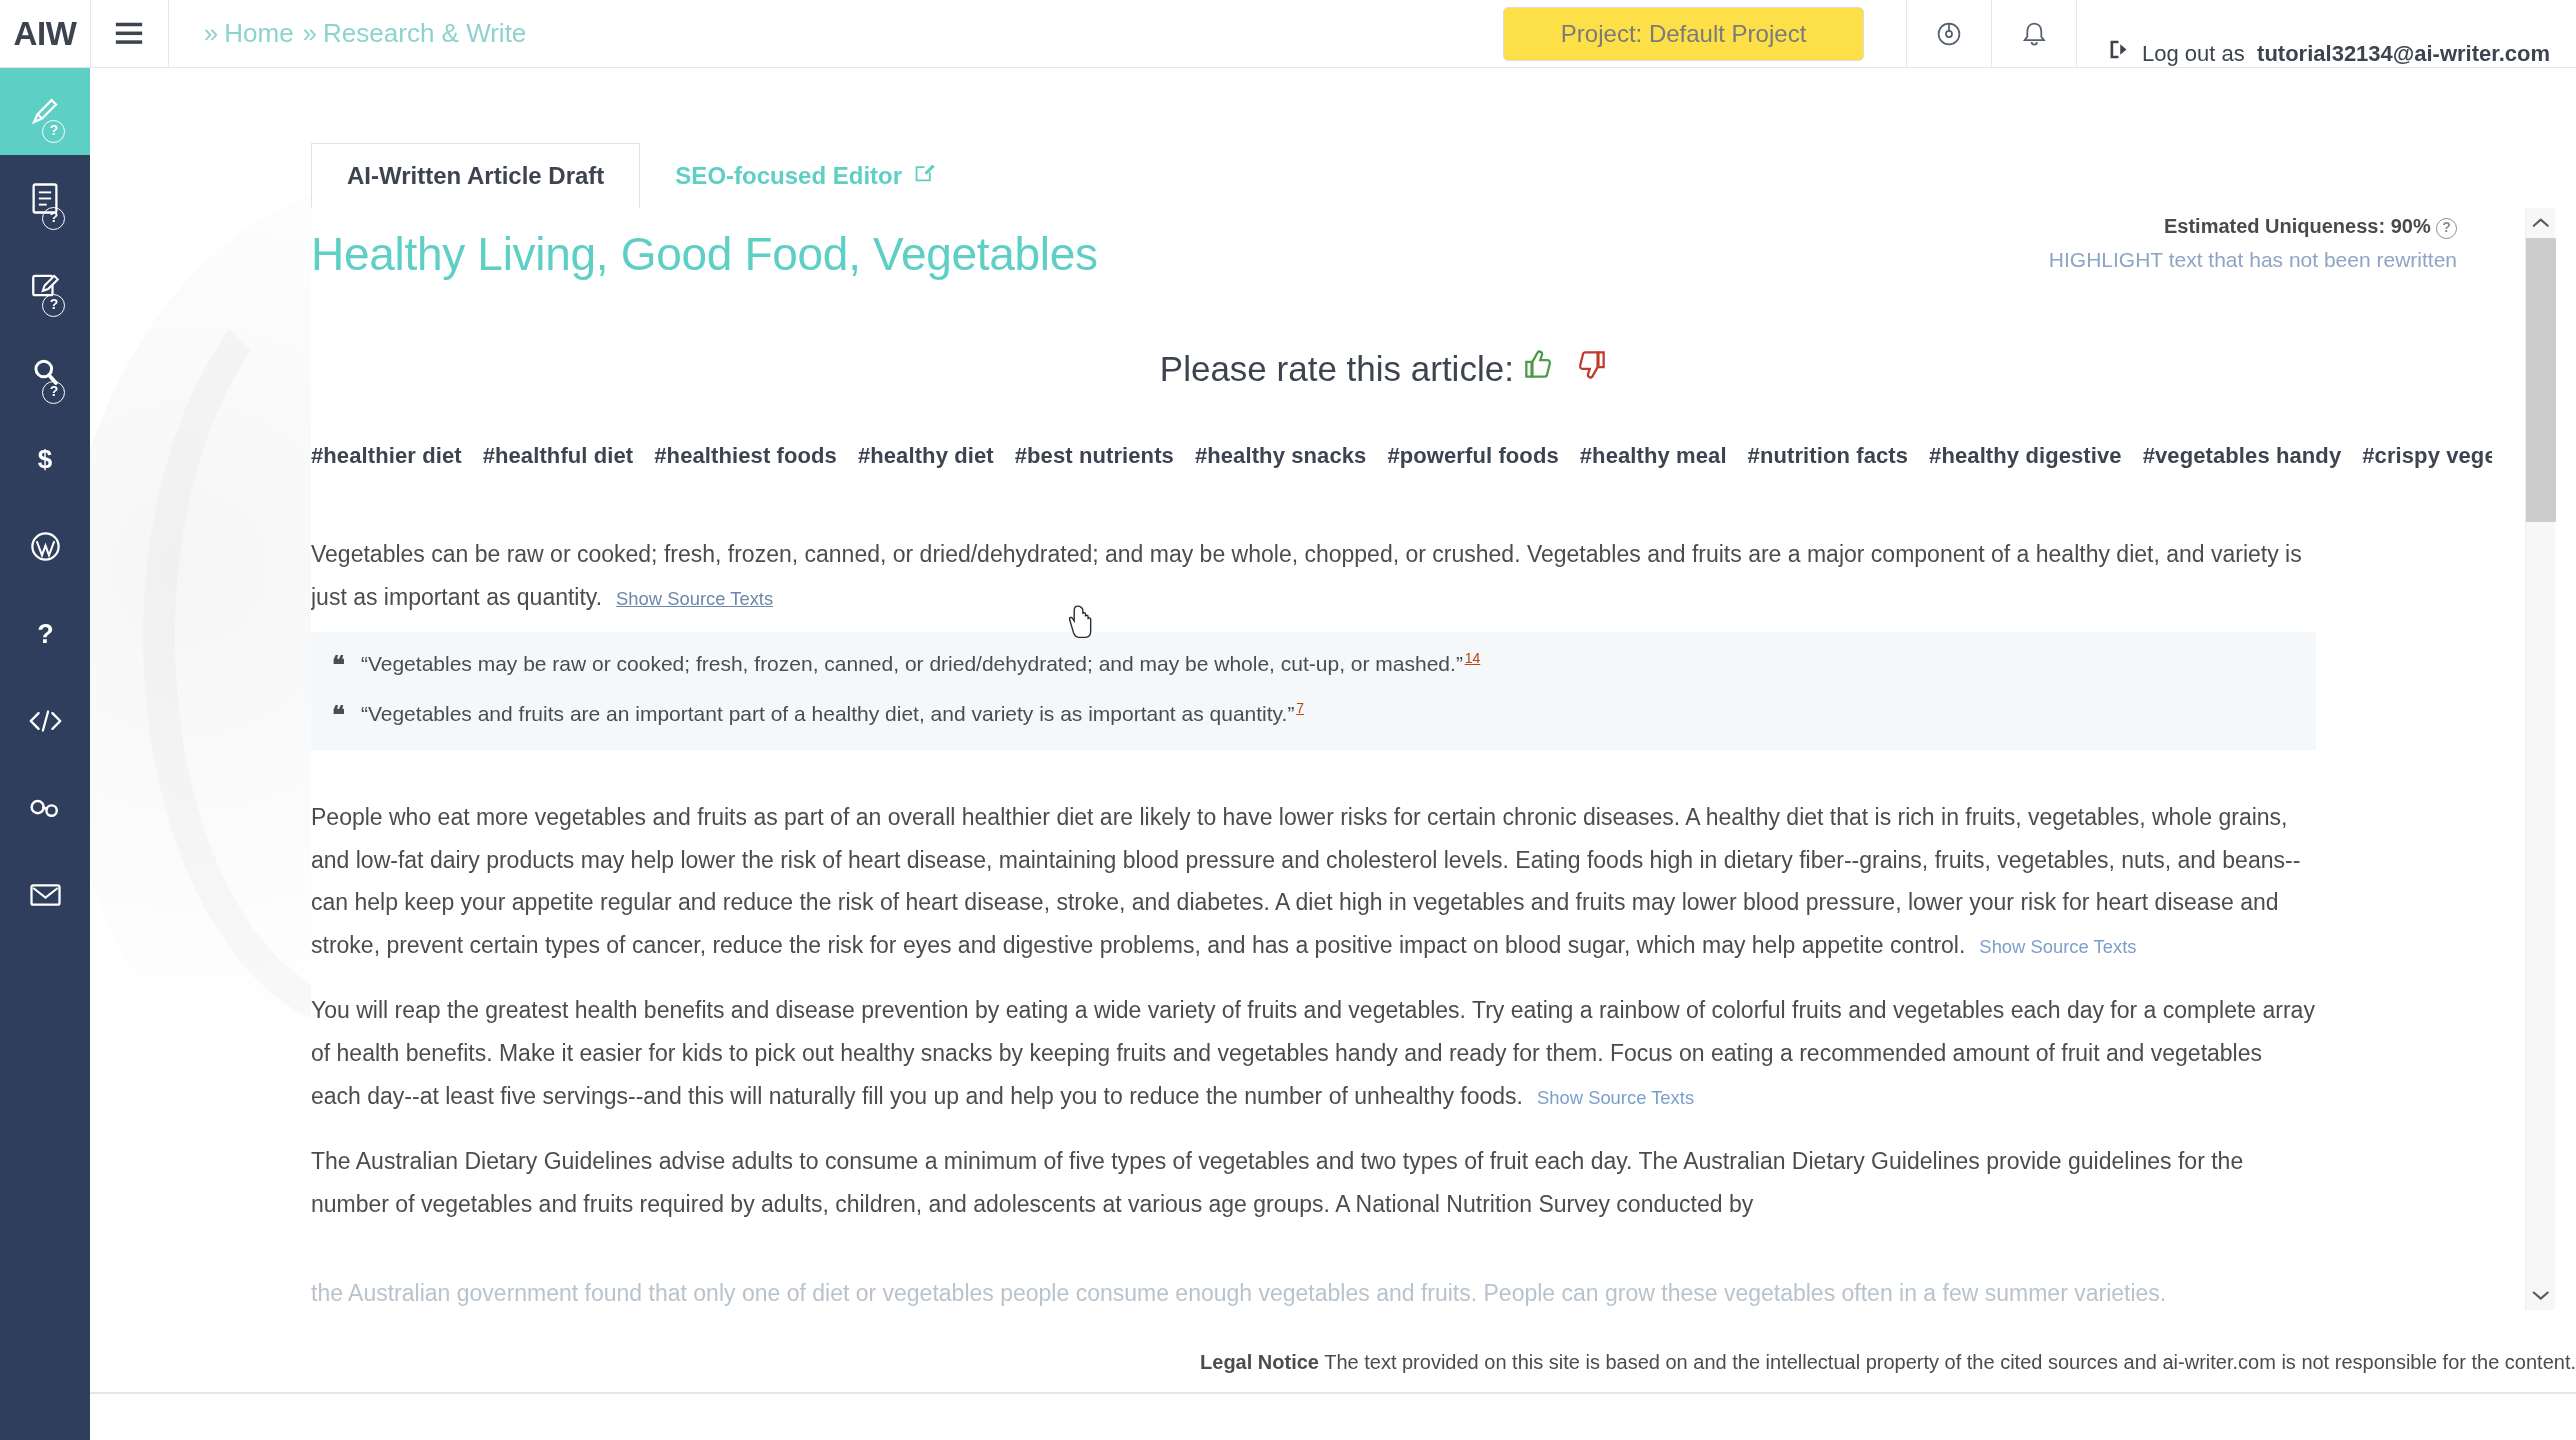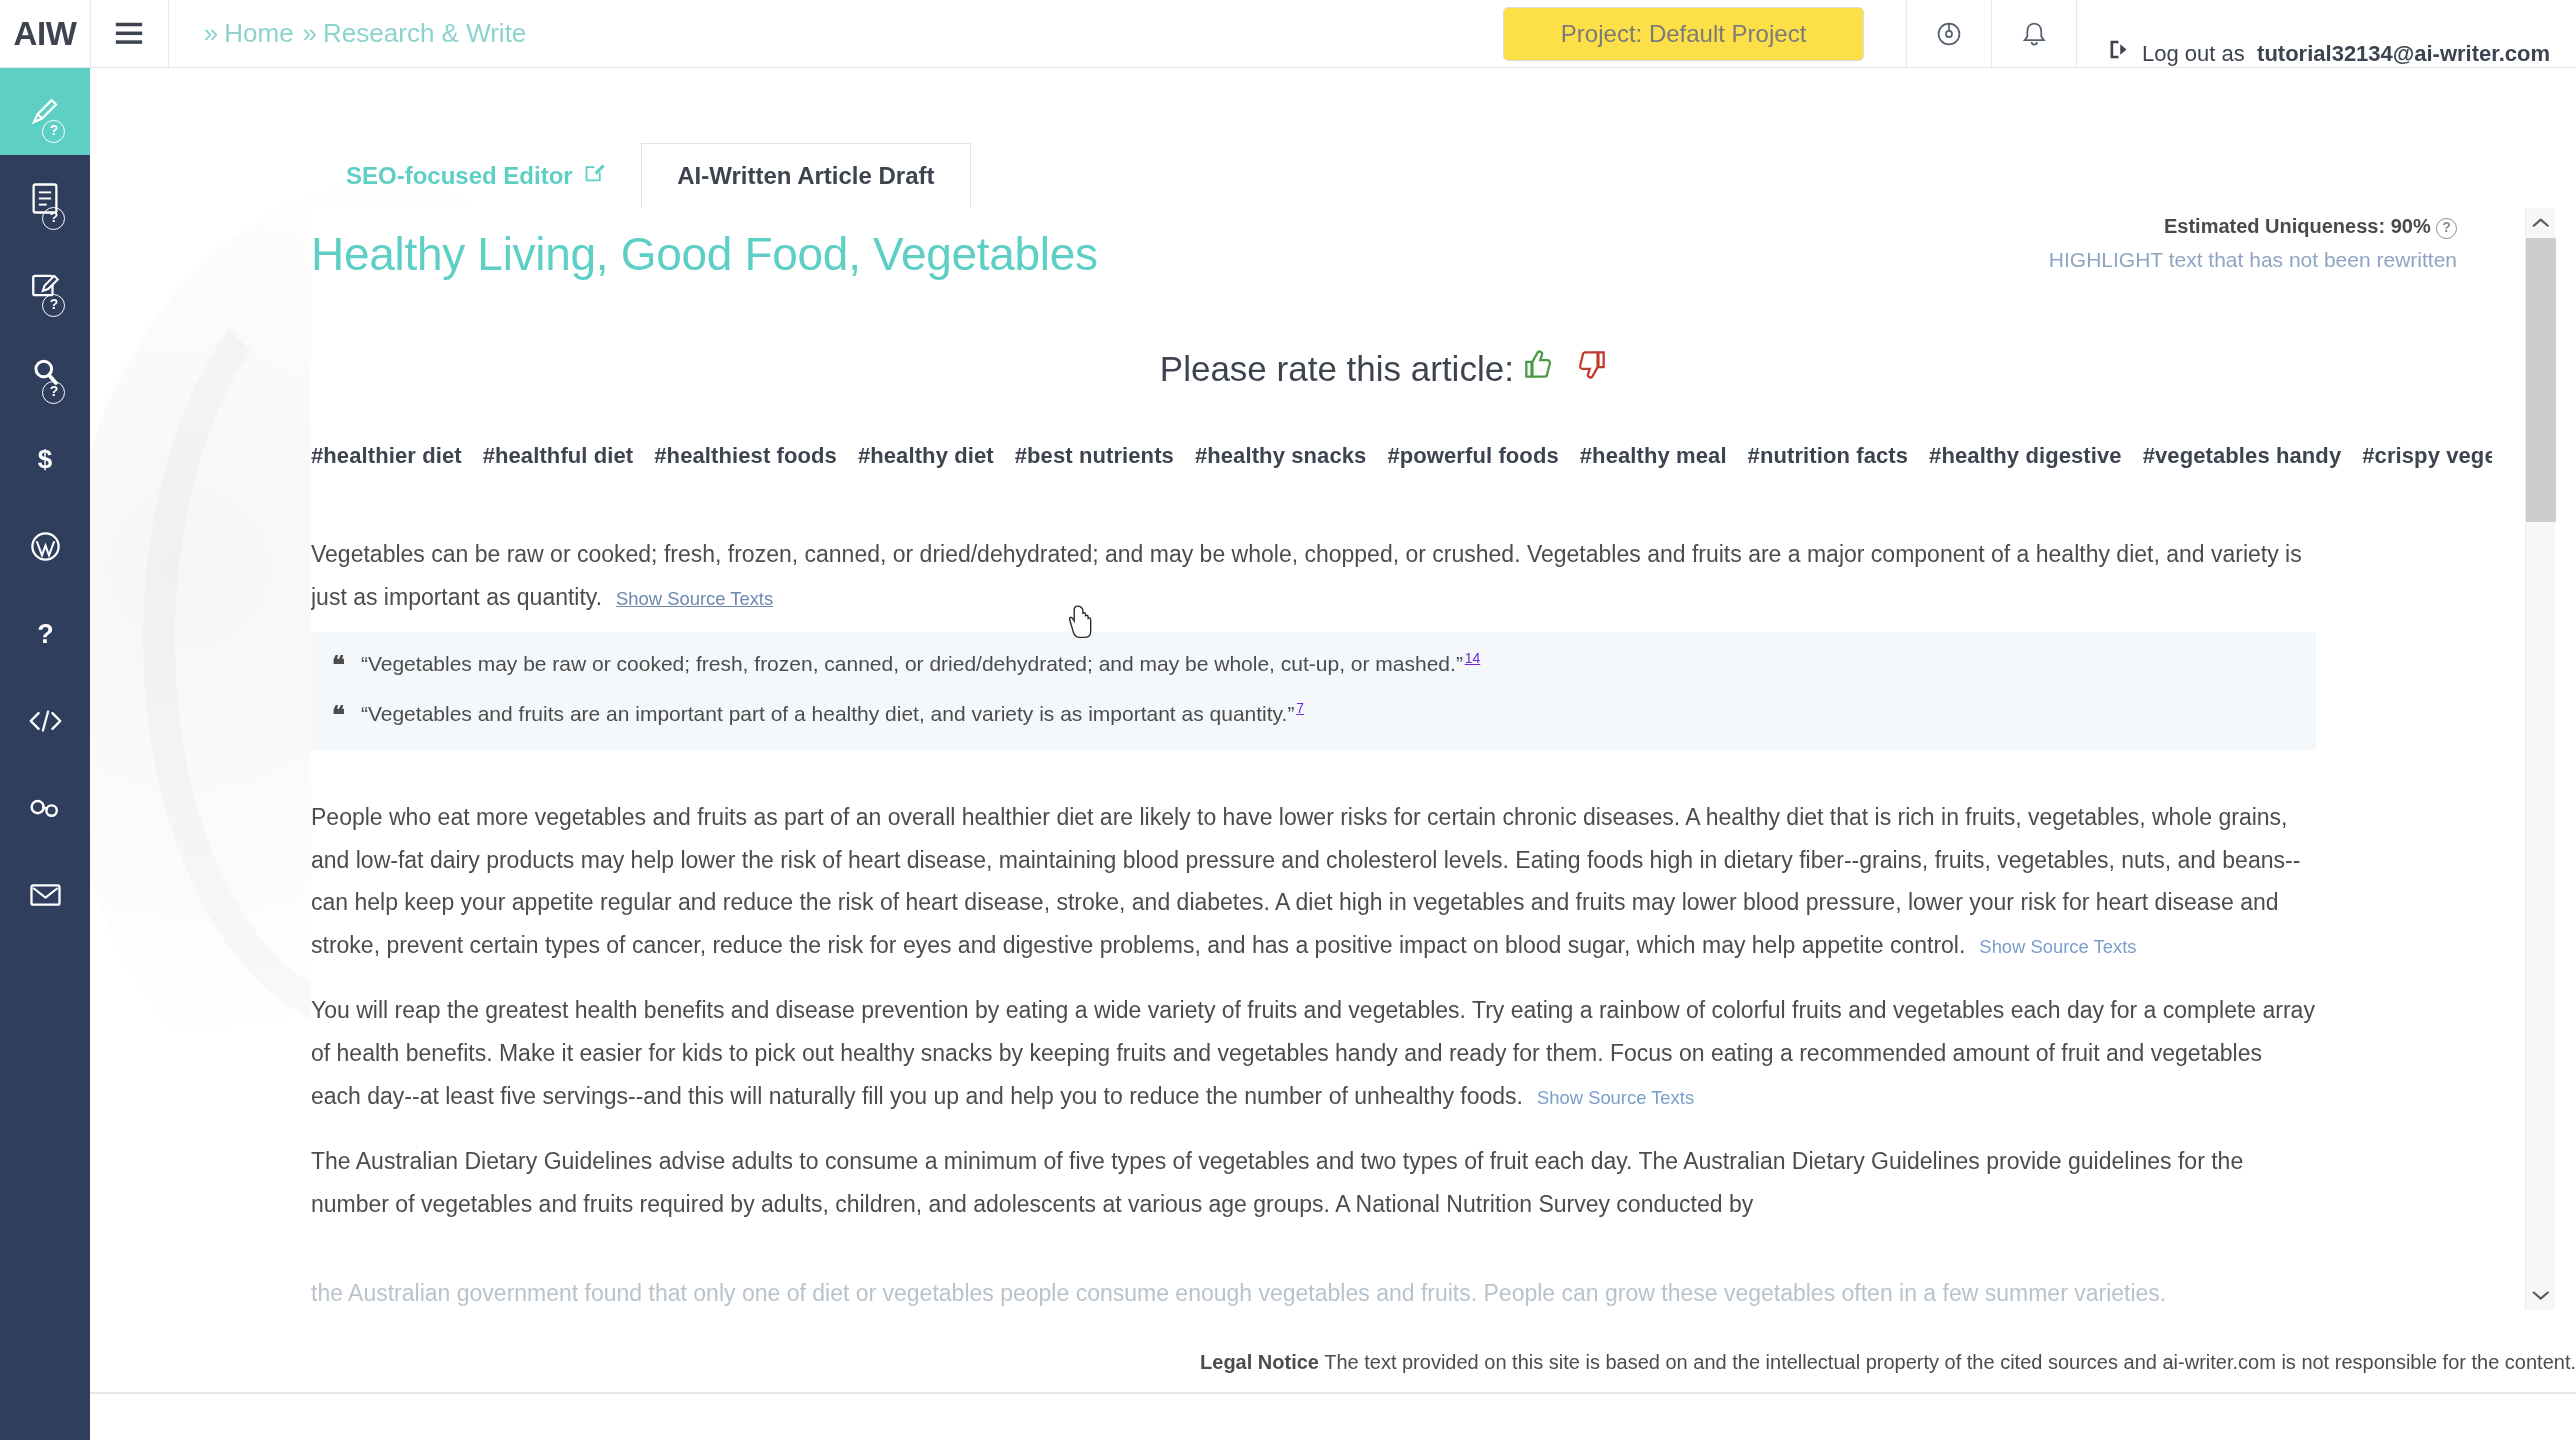--- a/index.html
+++ b/index.html
@@ -290,21 +290,21 @@
   }
   .qmark {
     font-size: 24px;
     font-weight: 700;
     color: #4c4c4c;
     line-height: 1.55;
   }
   .qref {
     font-size: 14px;
     vertical-align: super;
-    color: #6d28d9;
+    color: #c2410c;
     text-decoration: underline;
     cursor: pointer;
     margin-left: 1.8px;
   }
   .fade-row {
     position: absolute;
     left: 0; bottom: 0;
     width: 2005px;
     height: 30px;
     overflow: hidden;
@@ -505,31 +505,31 @@
       </svg>
     </span>
   </div>
 </div>
 
 <div class="page">
   <div class="watermark"></div>
   <div class="watermark2"></div>
 
   <div class="tabs">
+    <div class="tab active">
+      <span>AI-Written Article Draft</span>
+    </div>
     <div class="tab inactive">
       <span>SEO-focused Editor</span>
       <span>
         <svg width="23" height="23" viewBox="0 0 26 26" aria-hidden="true">
           <path d="M3 6 h10 v2 h-8 v13 h13 v-8 h2 v10 h-17 z" fill="#5ecfc4"></path>
           <path d="M13 13 l9 -9 l2.5 2.5 l-9 9 z" fill="#5ecfc4"></path>
         </svg>
       </span>
-    </div>
-    <div class="tab active">
-      <span>AI-Written Article Draft</span>
     </div>
   </div>
 
   <div class="article">
 
     <div class="uniq-wrap">
       <div class="uniq-line">
         <span>Estimated Uniqueness: 90%</span><span class="uniq-help">?</span>
       </div>
       <div class="highlight-link">HIGHLIGHT text that has not been rewritten</div>

